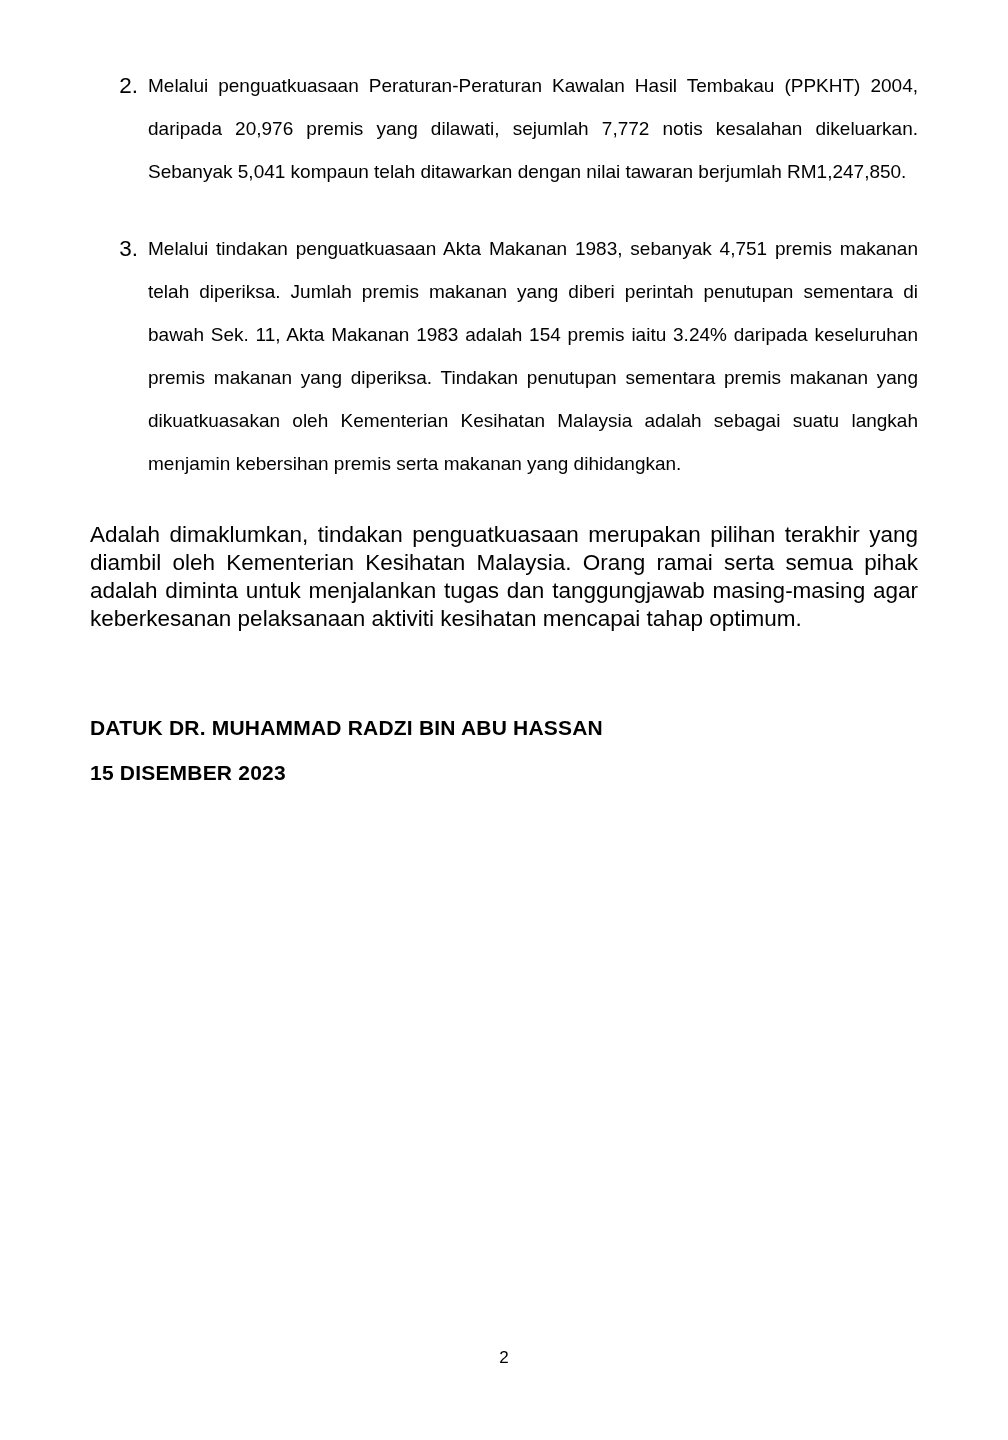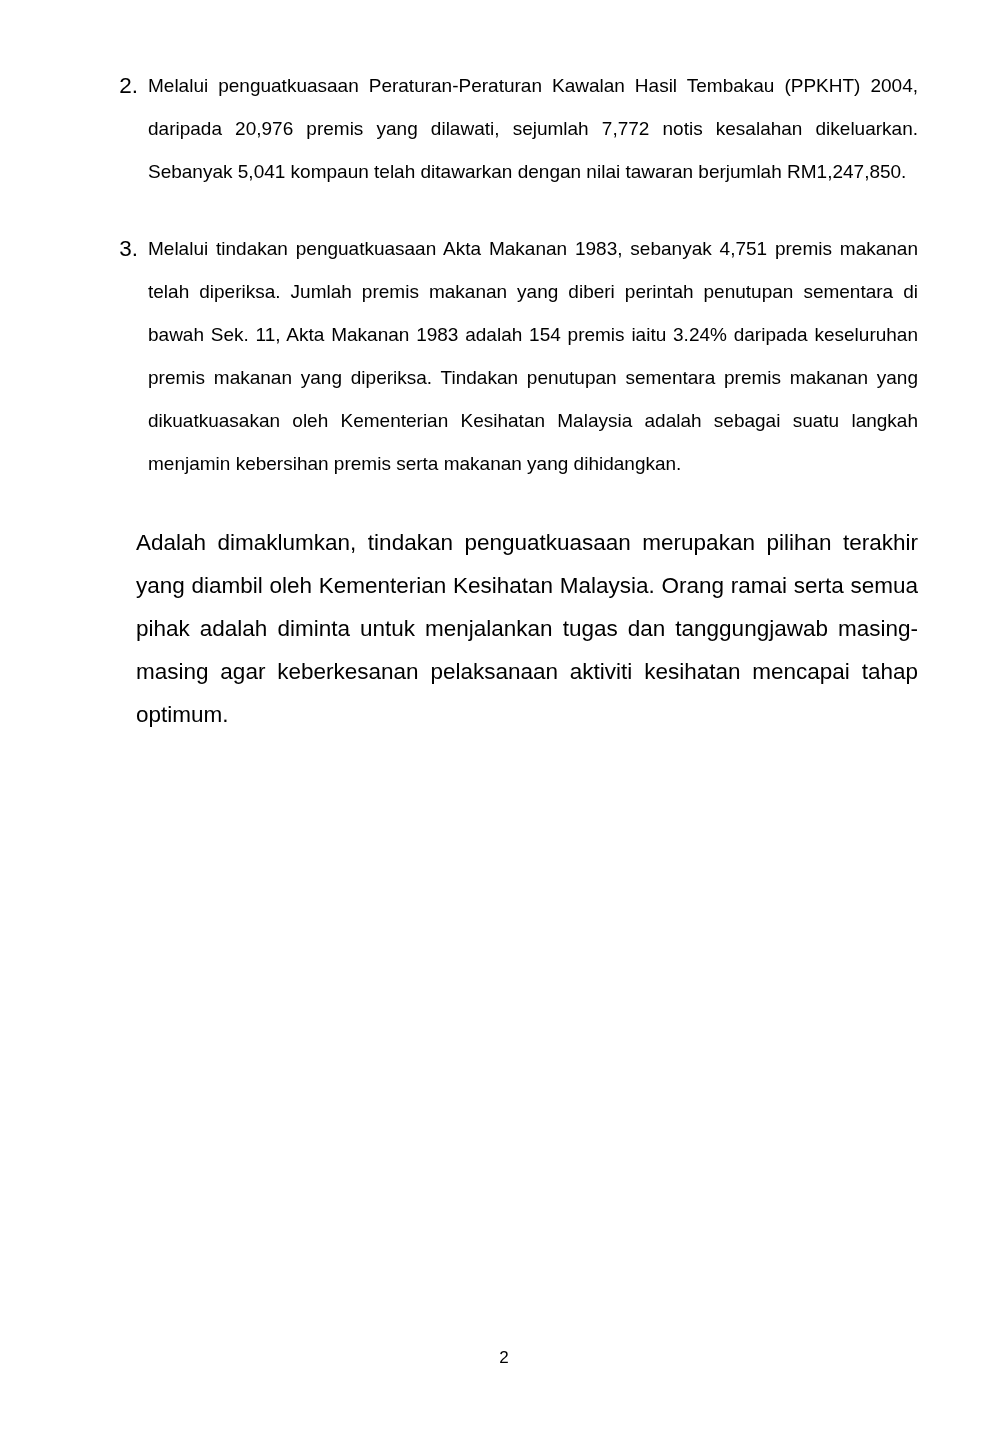--- a/index.html
+++ b/index.html
@@ -38,25 +38,24 @@
   }
   .item-text {
     flex: 1 1 auto;
     font-size: 19px;
     line-height: 43px;
     text-align: justify;
     text-justify: inter-word;
   }
   .body-par {
     font-size: 22.5px;
-    line-height: 43px;
+    line-height: 28px;
     text-align: justify;
     text-justify: inter-word;
     margin-top: 36px;
-    margin-left: 46px;
   }
   .signature {
     margin-top: 72px;
     font-size: 21px;
     font-weight: bold;
     line-height: 45px;
     letter-spacing: 0.2px;
   }
   .sig-line {
     display: block;
@@ -81,17 +80,19 @@
   </div>
 
   <div class="numbered-item">
     <div class="num">3.</div>
     <div class="item-text">Melalui tindakan penguatkuasaan Akta Makanan 1983, sebanyak 4,751 premis makanan telah diperiksa. Jumlah premis makanan yang diberi perintah penutupan sementara di bawah Sek. 11, Akta Makanan 1983 adalah 154 premis iaitu 3.24% daripada keseluruhan premis makanan yang diperiksa. Tindakan penutupan sementara premis makanan yang dikuatkuasakan oleh Kementerian Kesihatan Malaysia adalah sebagai suatu langkah menjamin kebersihan premis serta makanan yang dihidangkan.</div>
   </div>
 
   <p class="body-par">Adalah dimaklumkan, tindakan penguatkuasaan merupakan pilihan terakhir yang diambil oleh Kementerian Kesihatan Malaysia. Orang ramai serta semua pihak adalah diminta untuk menjalankan tugas dan tanggungjawab masing-masing agar keberkesanan pelaksanaan aktiviti kesihatan mencapai tahap optimum.</p>
 
   <div class="signature">
+    <span class="sig-line">DATUK DR. MUHAMMAD RADZI BIN ABU HASSAN</span>
+    <span class="sig-line">15 DISEMBER 2023</span>
   </div>
 
   <div class="page-number">2</div>
 
 </div>
 
 </body></html>

